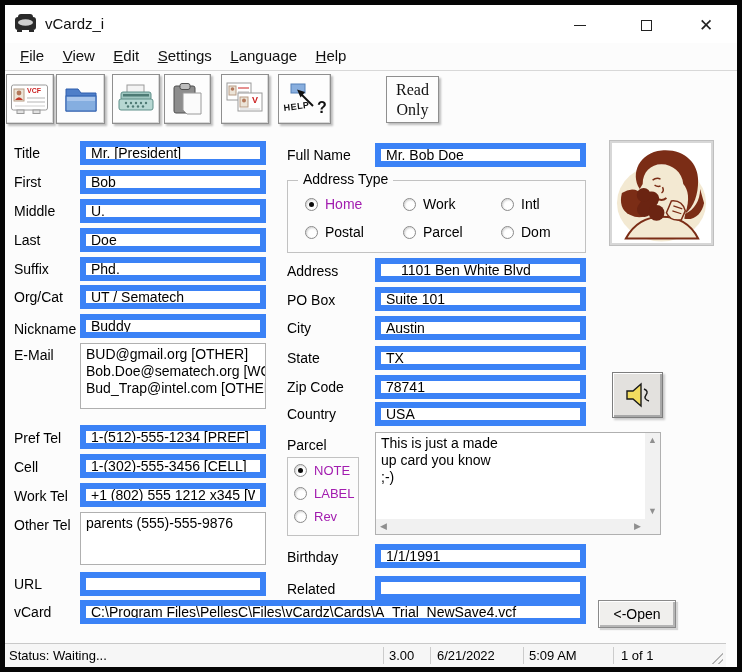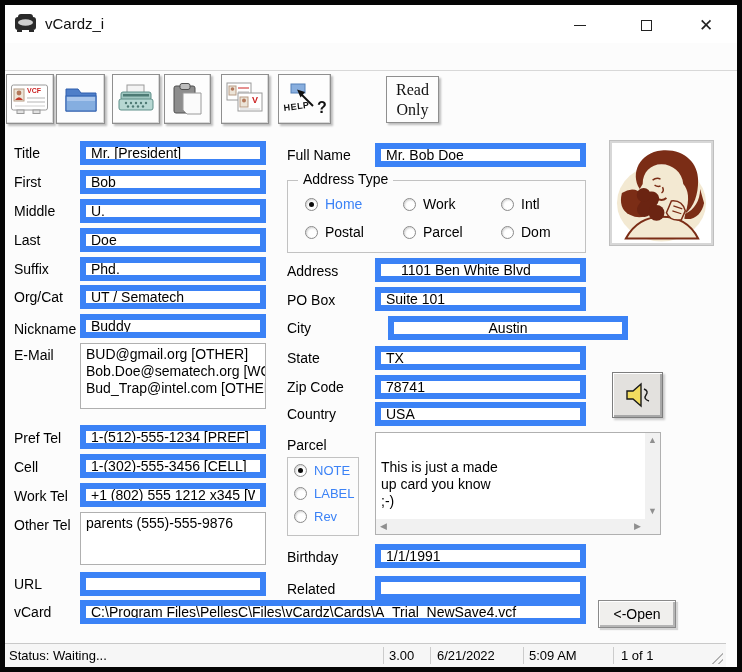--- a/index.html
+++ b/index.html
@@ -46,25 +46,25 @@
   .ta{position:absolute;border:1px solid #b0b0b0;background:#fff;resize:none;overflow:hidden;
       font-family:"Liberation Sans",sans-serif;font-size:14px;line-height:17px;padding:2px 5px;color:#000;outline:none;white-space:pre;}
 
   .gbox{position:absolute;border:1px solid #c2c2c2;}
   .gbox-legend{position:absolute;top:-10px;left:10px;background:#fcfcfc;padding:0 5px;font-size:14px;color:#000;}
 
   .radio-row{position:absolute;display:flex;align-items:center;gap:7px;font-size:14px;}
   .rb{width:13px;height:13px;min-width:13px;border:1px solid #8a8a8a;border-radius:50%;background:#fff;
       position:relative;box-shadow:inset 1px 1px 2px rgba(0,0,0,0.18);}
   .rb.sel::after{content:"";position:absolute;left:3px;top:3px;width:5px;height:5px;border-radius:50%;background:#0c0c0c;}
-  .blue{color:#3b82f6;}
+  .blue{color:#a21caf;}
 
   
   .extras-box{position:absolute;left:375px;top:432px;width:286px;height:103px;border:1px solid #b0b0b0;background:#fff;}
-  .extras-text{position:absolute;left:5px;top:2px;right:20px;bottom:18px;font-size:14px;line-height:17px;white-space:pre;overflow:hidden;margin-top:24px;}
+  .extras-text{position:absolute;left:5px;top:2px;right:20px;bottom:18px;font-size:14px;line-height:17px;white-space:pre;overflow:hidden;}
   .sbar-v{position:absolute;top:0;right:0;bottom:15px;width:15px;background:#f1f1f1;
           display:flex;flex-direction:column;justify-content:space-between;align-items:center;padding:3px 0;}
   .sbar-h{position:absolute;left:0;bottom:0;right:15px;height:15px;background:#f1f1f1;
           display:flex;justify-content:space-between;align-items:center;padding:0 4px;}
   .sbar-c{position:absolute;right:0;bottom:0;width:15px;height:15px;background:#f1f1f1;}
   .arr{font-size:9px;color:#8f8f8f;line-height:1;}
 
   
   .photo-frame{position:absolute;left:610px;top:141px;width:103px;height:104px;background:#fff;
                border:2px solid #d7d7d7;box-shadow:0 0 0 1px #bfbfbf;}
@@ -104,20 +104,28 @@
         <span class="minline"></span>
       </div>
     <div class="winctl ctl-max">
         <span class="maxbox"></span>
       </div>
     <div class="winctl ctl-close">
         <span>✕</span>
       </div>
   </div>
 
+  <div class="menubar">
+    <span class="menu-item">File</span>
+    <span class="menu-item">View</span>
+    <span class="menu-item">Edit</span>
+    <span class="menu-item">Settings</span>
+    <span class="menu-item">Language</span>
+    <span class="menu-item">Help</span>
+  </div>
   <div class="menu-sep"></div>
 
   <div class="tbtn" style="left:6px;width:48px;">
     <svg width="40" height="34" viewBox="0 0 40 34">
       <rect x="1.5" y="3" width="36" height="25" rx="2" fill="#fff" stroke="#9a9a9a"></rect>
       <rect x="4" y="7" width="10" height="12" fill="#ece4d8" stroke="#b89c84"></rect>
       <circle cx="9" cy="11" r="2.4" fill="#b3795c"></circle>
       <path d="M5,18 q4,-5.5 8,0 z" fill="#c0392b"></path>
       <text x="17" y="11" font-size="7" font-weight="bold" fill="#cc2222">VCF</text>
       <line x1="17" y1="16" x2="35" y2="16" stroke="#b5b5b5"></line>
@@ -269,21 +277,21 @@
     <span>Dom</span>
   </div>
 
   <span class="lbl" style="left:287px;top:263px;">Address</span>
   <input class="tb" style="left: 375px; top: 258px; width: 211px; padding-left: 20px;" value="1101 Ben White Blvd">
 
   <span class="lbl" style="left:287px;top:292px;">PO Box</span>
   <input class="tb" style="left: 375px; top: 287px; width: 211px;" value="Suite 101">
 
   <span class="lbl" style="left:287px;top:320px;">City</span>
-  <input class="tb" style="left: 388px; top: 316px; width: 240px; text-align: center;" value="Austin">
+  <input class="tb" style="left: 375px; top: 316px; width: 211px;" value="Austin">
 
   <span class="lbl" style="left:287px;top:350px;">State</span>
   <input class="tb" style="left: 375px; top: 346px; width: 211px;" value="TX">
 
   <span class="lbl" style="left:287px;top:379px;">Zip Code</span>
   <input class="tb" style="left: 375px; top: 375px; width: 211px;" value="78741">
 
   <span class="lbl" style="left:287px;top:406px;">Country</span>
   <input class="tb" style="left: 375px; top: 402px; width: 211px;" value="USA">
 

